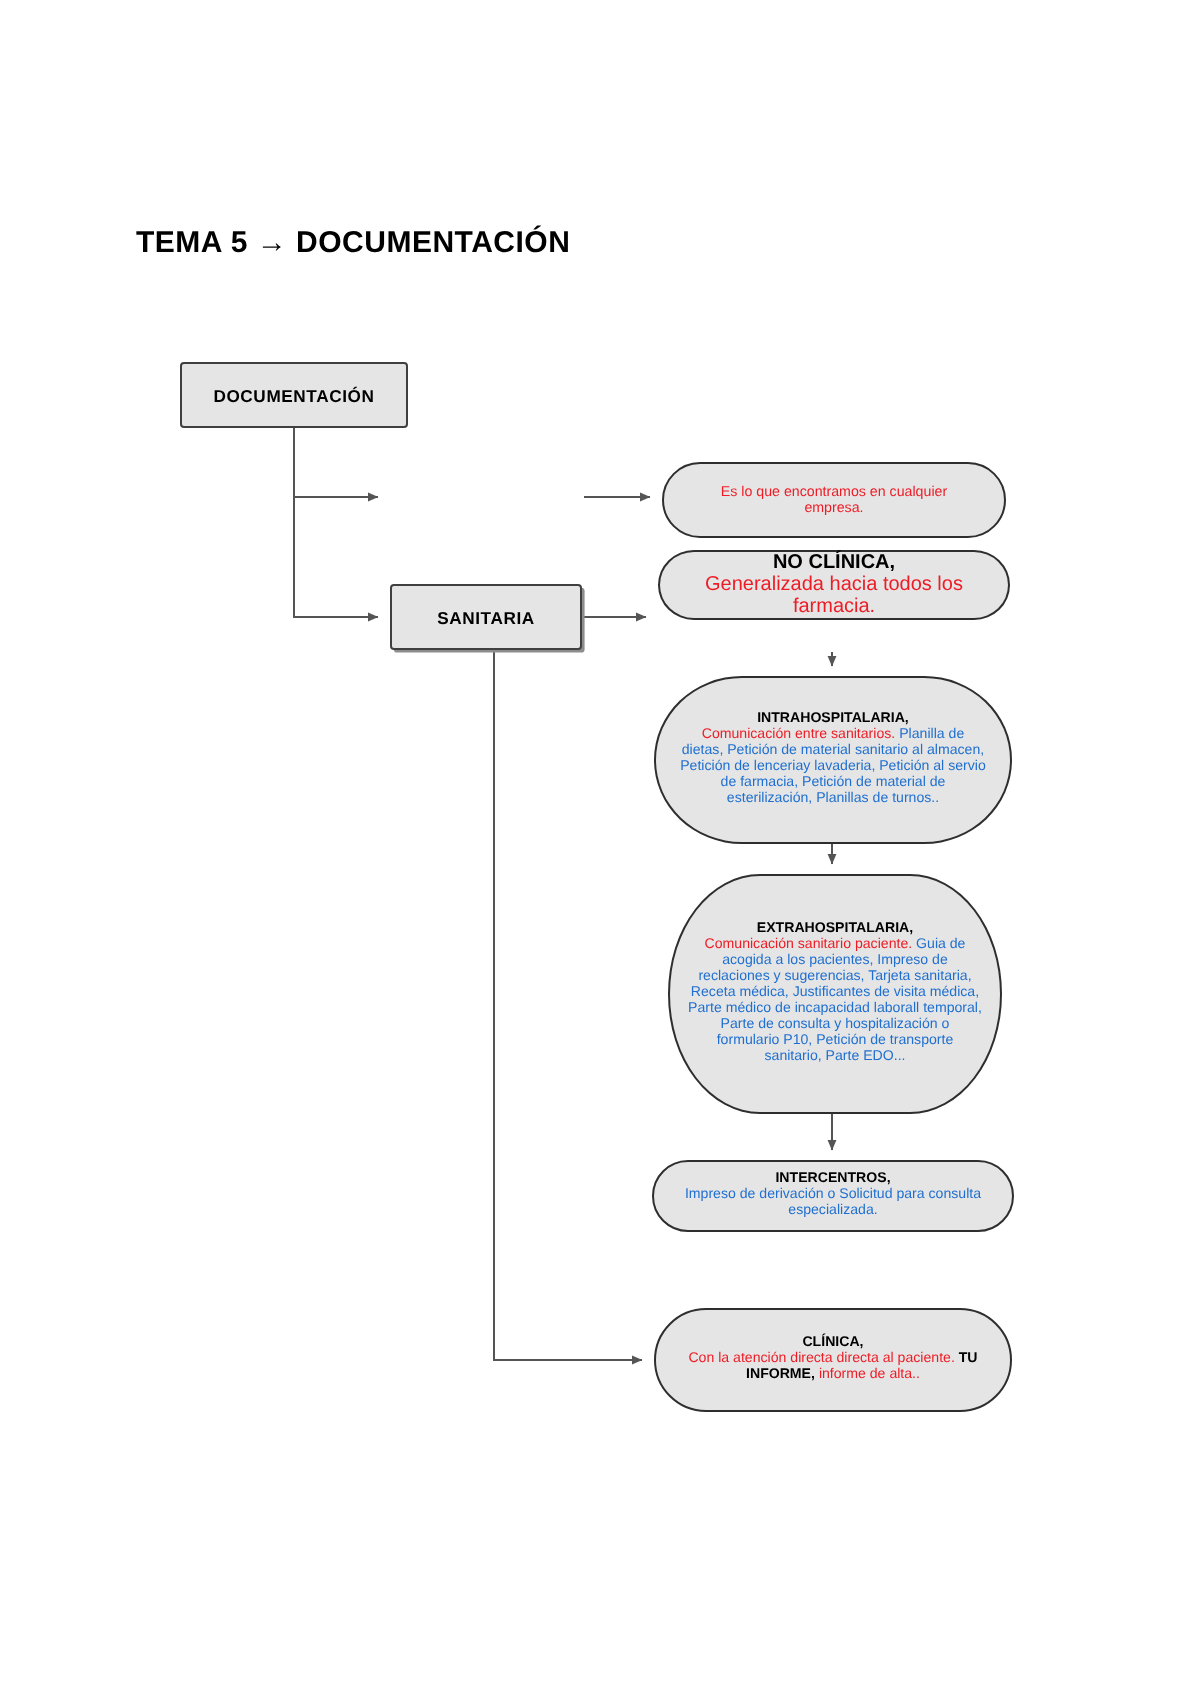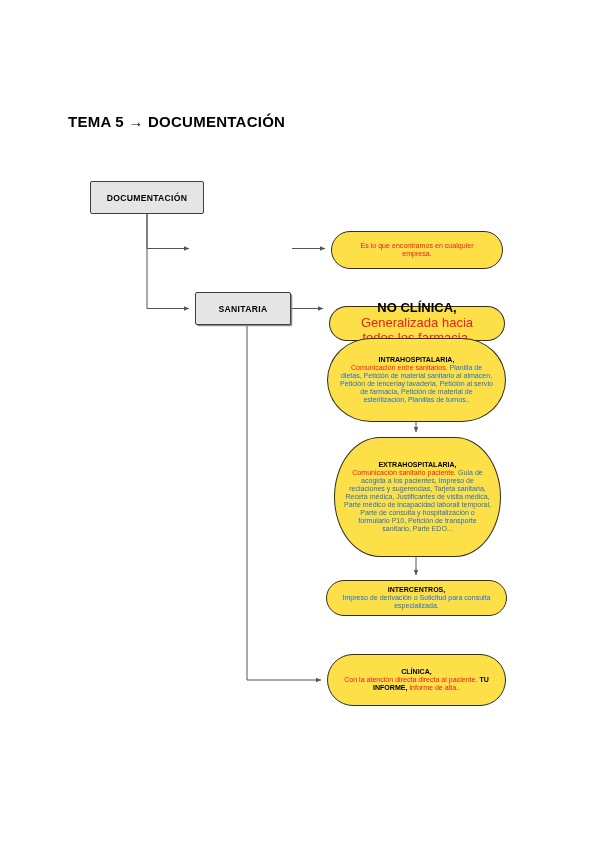--- a/index.html
+++ b/index.html
@@ -78,43 +78,43 @@
   }
 
   #box-documentacion { left: 90px;  top: 181px; width: 114px; height: 33px; }
   #box-no-sanitaria  { left: 195px; top: 232px; width: 96px;  height: 33px; }
   #box-sanitaria     { left: 195px; top: 292px; width: 96px;  height: 33px; }
 
   
   .bubble {
     position: absolute;
     box-sizing: border-box;
-    background: #fde047;
+    background: #e5e5e5;
     border: 1.1px solid #2e2e2e;
     display: flex;
     align-items: center;
     justify-content: center;
     text-align: center;
     padding: 3px 16px;
   }
   .bubble .bubble-text {
     display: block;
     width: 100%;
     line-height: 1.13;
   }
 
   #bub-no-sanitaria {
     left: 331px; top: 231px; width: 172px; height: 38px;
     border-radius: 19px / 19px;
     font-size: 7.1px;
   }
   #bub-no-clinica {
-    left: 329px; top: 306px; width: 176px; height: 35px;
+    left: 329px; top: 275px; width: 176px; height: 35px;
     border-radius: 18px / 17.5px;
-    font-size: 13px;
+    font-size: 10px;
   }
   #bub-intrahospitalaria {
     left: 327px; top: 338px; width: 179px; height: 84px;
     border-radius: 44px / 42px;
     font-size: 7.05px;
     padding: 2px 12px;
   }
   #bub-extrahospitalaria {
     left: 334px; top: 437px; width: 167px; height: 120px;
     border-radius: 46px / 60px;

